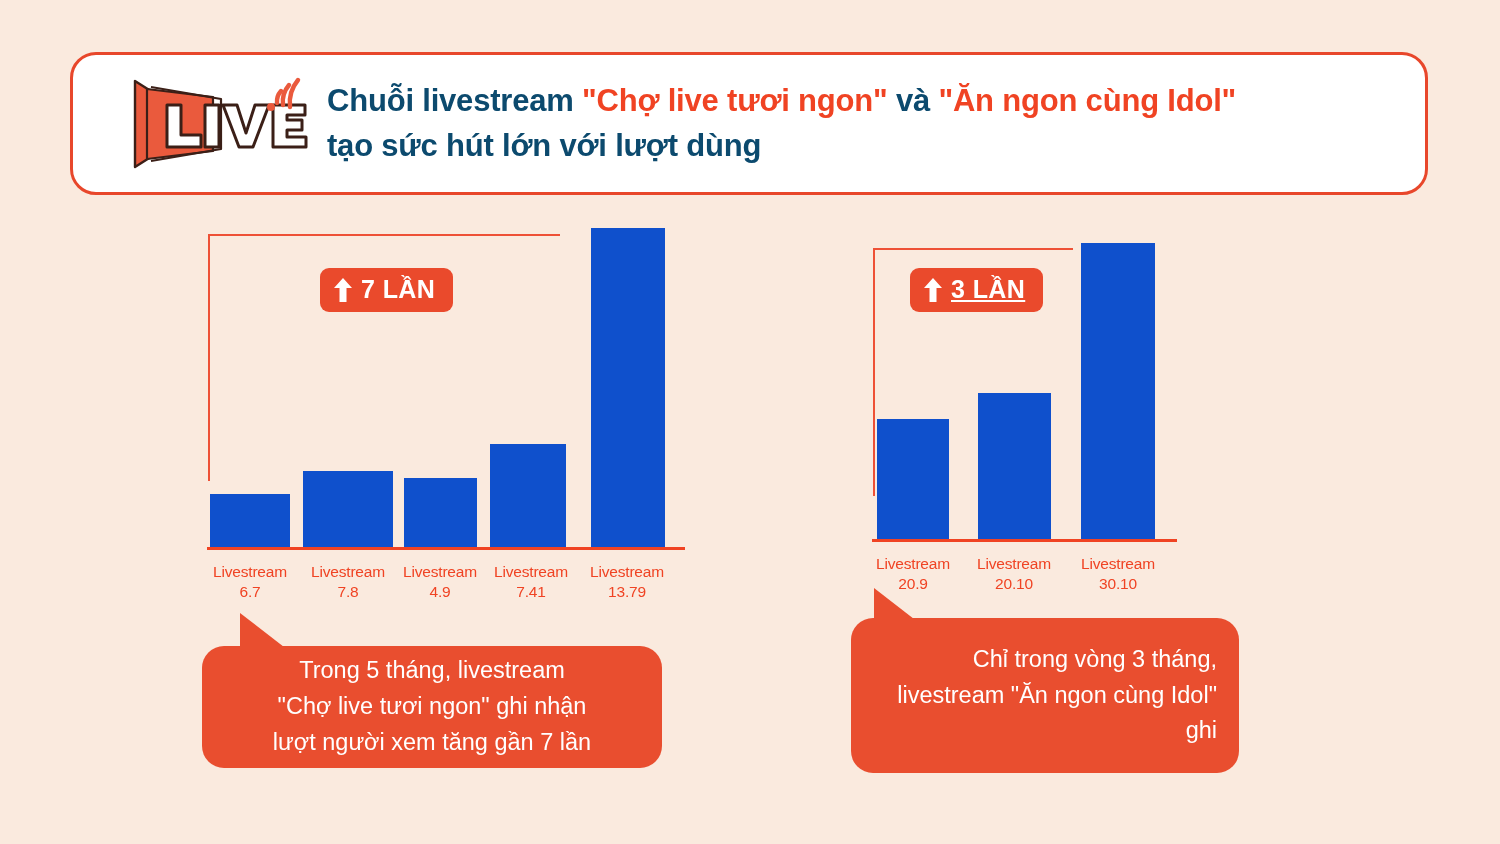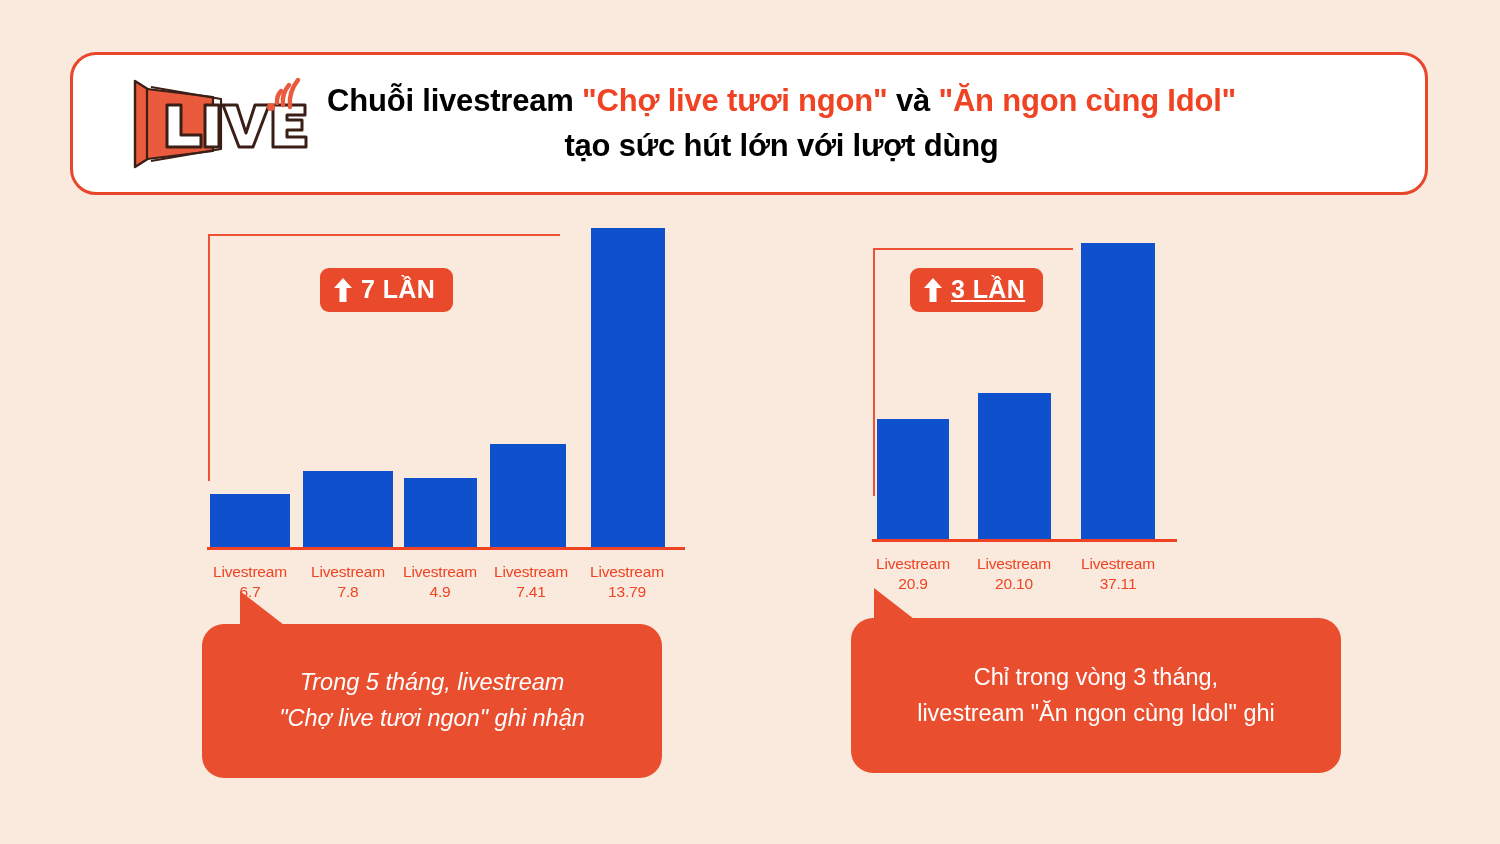--- a/index.html
+++ b/index.html
@@ -37,21 +37,21 @@
   }
   #header-title {
     margin-left: 12px;
     font-size: 31px;
     font-weight: bold;
     line-height: 1.42;
     color: #151515;
     letter-spacing: -0.2px;
   }
   .t-red { color: #f04323; }
-  .t-dark { color: #000000; text-align: center; }
+  .t-dark { color: #0c4a6e; }
 
   
   .chart {
     position: absolute;
   }
   .plot {
     position: relative;
   }
   .bar {
     position: absolute;
@@ -220,31 +220,32 @@
   <div class="tick" style="left:-10px;  top:311px; width:102px;">
     <div>Livestream</div>
     <div>20.9</div>
   </div>
   <div class="tick" style="left:91px;  top:311px; width:102px;">
     <div>Livestream</div>
     <div>20.10</div>
   </div>
   <div class="tick" style="left:195px; top:311px; width:102px;">
     <div>Livestream</div>
-    <div>37.11</div>
-  </div>
-</div>
-
-<div class="callout" id="callout-left" style="left:202px; top:624px; width:460px; height:154px;font-style:italic;">
+    <div>30.10</div>
+  </div>
+</div>
+
+<div class="callout" id="callout-left" style="left:202px; top:646px; width:460px; height:122px;">
   <div class="tail" style="left:38px; border-left:0 solid transparent; border-right:44px solid transparent; border-bottom:34px solid #e94e2f;"></div>
   <div>
     <div>Trong 5 tháng, livestream</div>
     <div>"Chợ live tươi ngon" ghi nhận</div>
-  </div>
-</div>
-
-<div class="callout" id="callout-right" style="left:851px; top:618px; width:490px; height:155px;">
+    <div>lượt người xem tăng gần 7 lần</div>
+  </div>
+</div>
+
+<div class="callout" id="callout-right" style="left:851px; top:618px; width:388px; height:155px;text-align:right;">
   <div class="tail" style="left:23px; top:-30px; border-left:0 solid transparent; border-right:40px solid transparent; border-bottom:31px solid #e94e2f;"></div>
   <div>
     <div>Chỉ trong vòng 3 tháng,</div>
     <div>livestream "Ăn ngon cùng Idol" ghi</div>
   </div>
 </div>
 
 </body></html>

